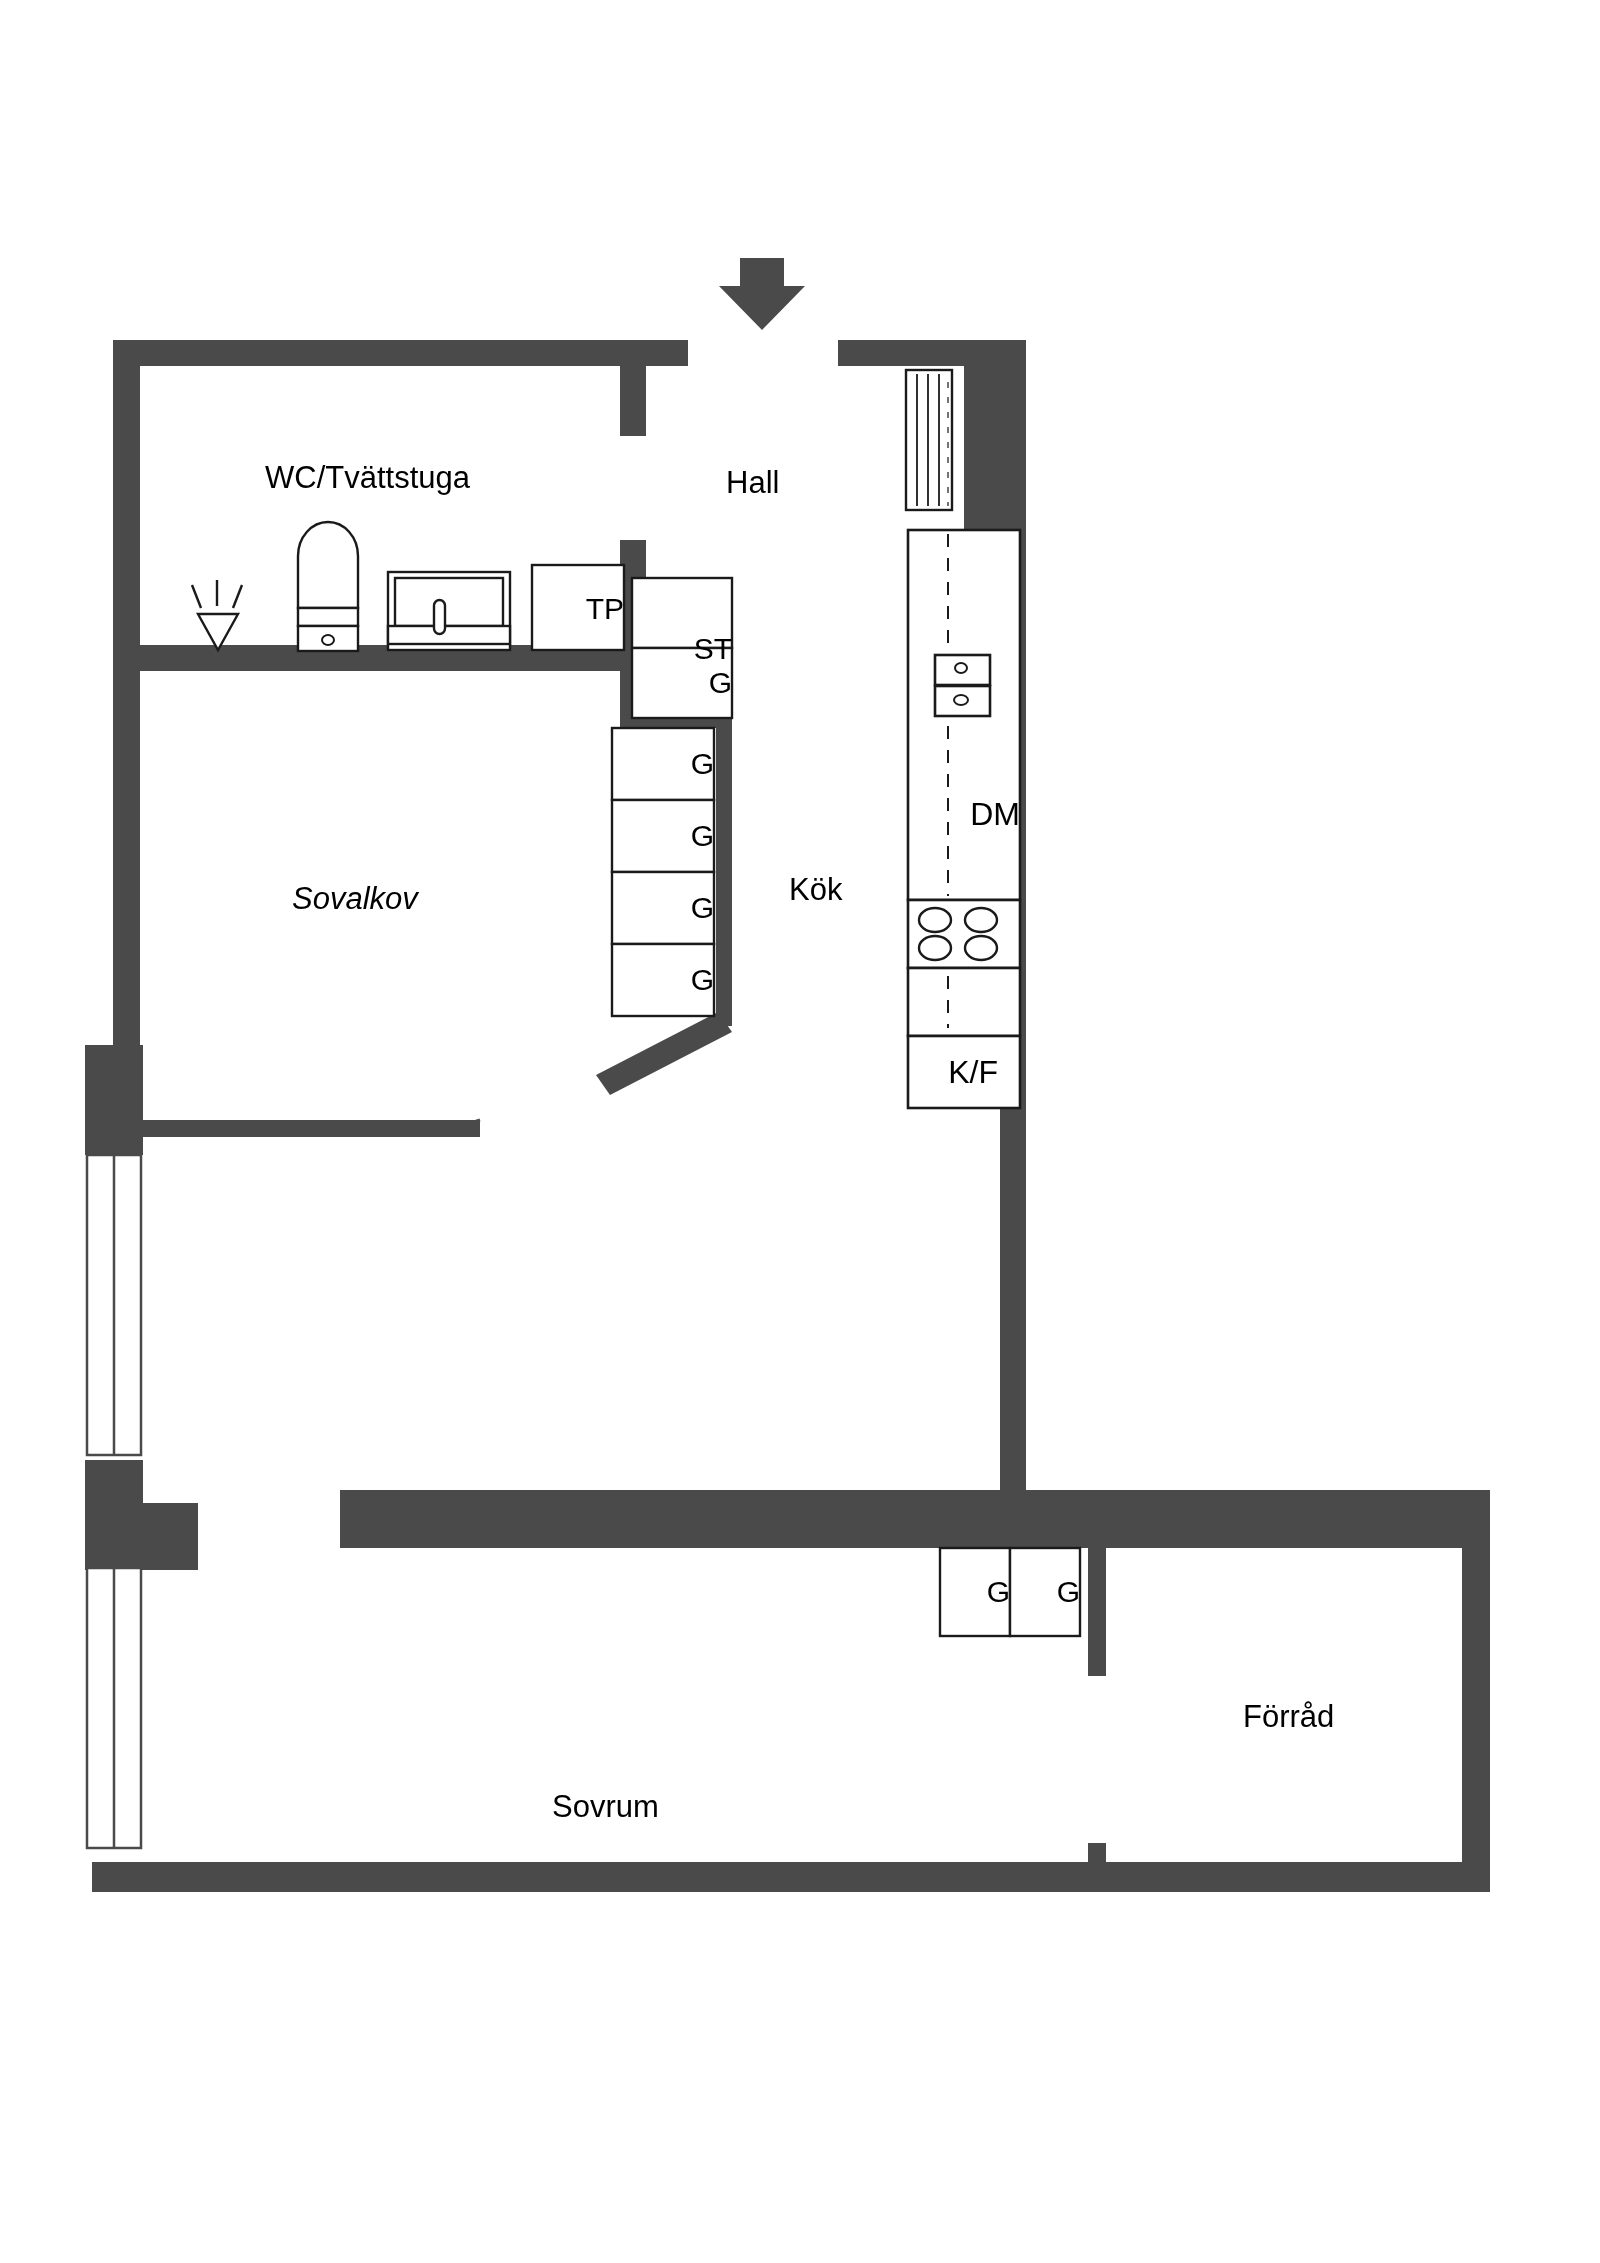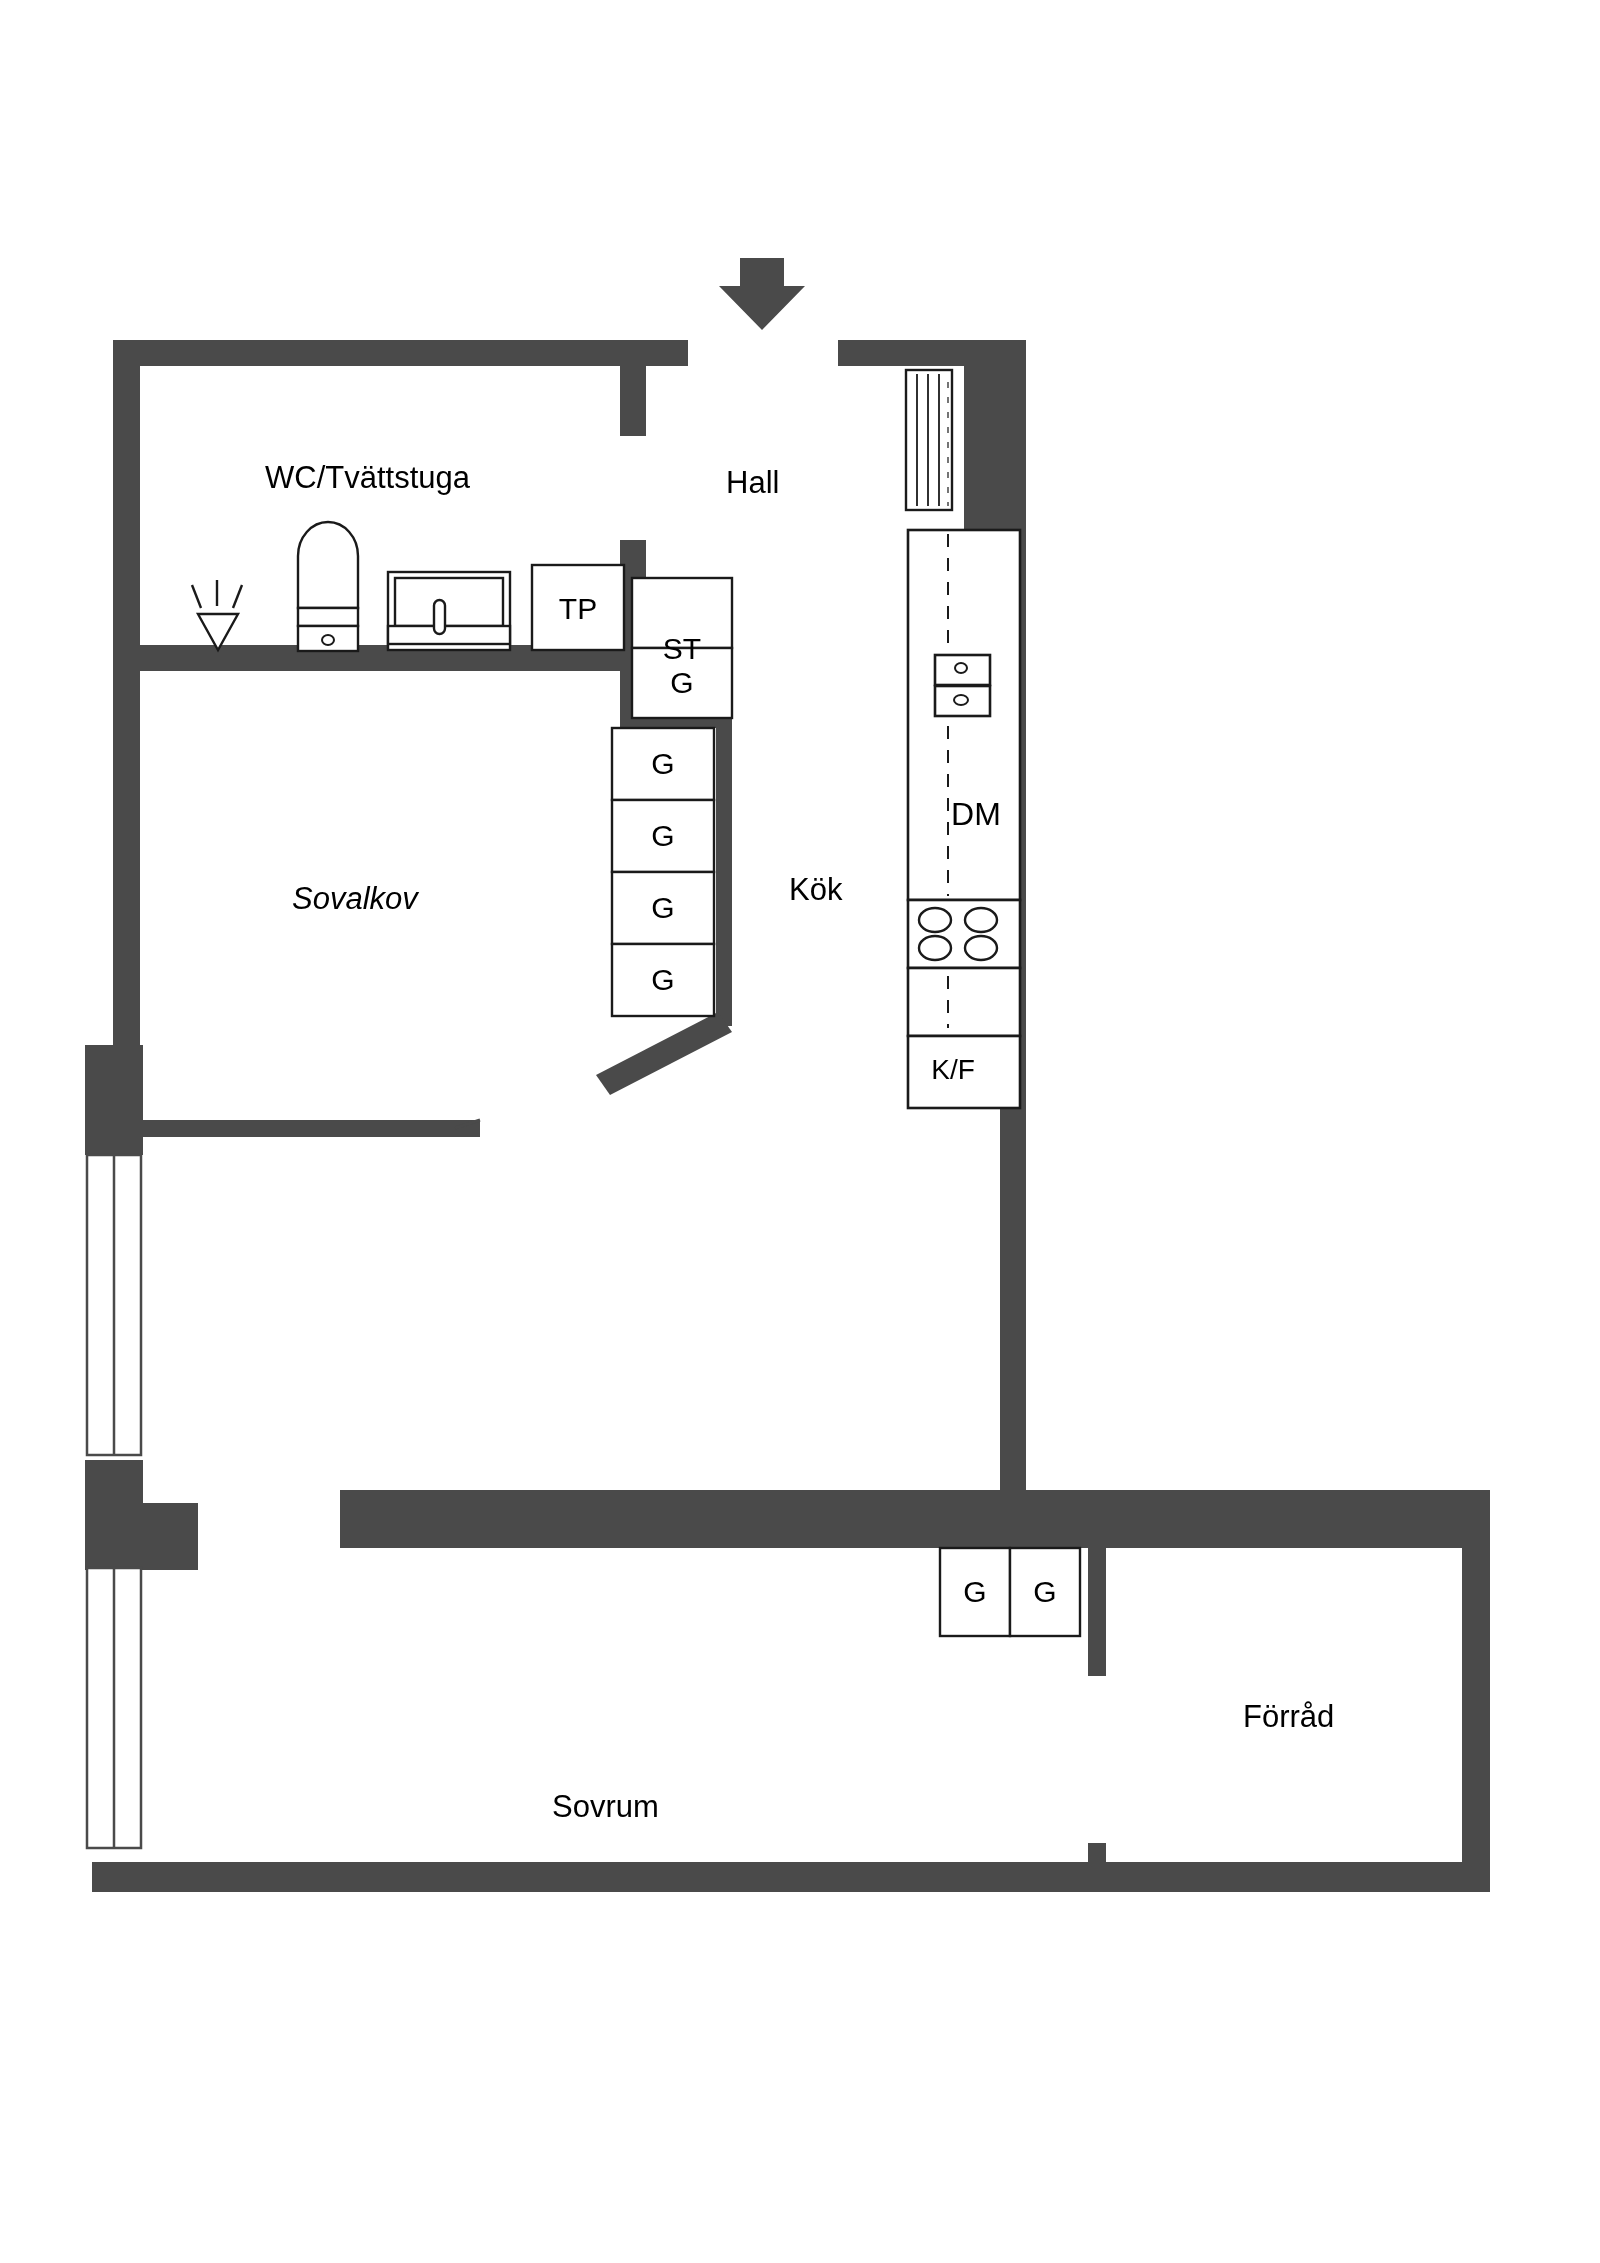--- a/index.html
+++ b/index.html
@@ -40,21 +40,21 @@
     line-height: 1;
   }
 
   .unit-label {
     position: absolute;
     font-family: "Liberation Sans", sans-serif;
     font-size: 30px;
     color: #000000;
     white-space: nowrap;
     line-height: 1;
-    text-align: center;
+    text-align: right;
   }
 
   
   #footer {
     position: absolute;
     left: 0;
     top: 2080px;
     width: 1600px;
     height: 183px;
   }
@@ -231,21 +231,21 @@
   <div class="unit-label" style="left:612px; top:893px; width:102px;">G</div>
 
   <div class="unit-label" style="left:612px; top:965px; width:102px;">G</div>
 
   <div class="unit-label" style="left:940px; top:1577px; width:70px;">G</div>
 
   <div class="unit-label" style="left:1010px; top:1577px; width:70px;">G</div>
 
   <div class="unit-label" style="left:908px; top:798px; width:112px; font-size:32px;padding-left:24px;">DM</div>
 
-  <div class="unit-label" style="left:908px; top:1056px; width:90px; font-size:28px;">K/F</div>
+  <div class="unit-label" style="left:908px; top:1056px; width:90px; font-size:32px;">K/F</div>
 
 </div>
 
 <div id="footer">
 
   
 
   
 
 </div>

